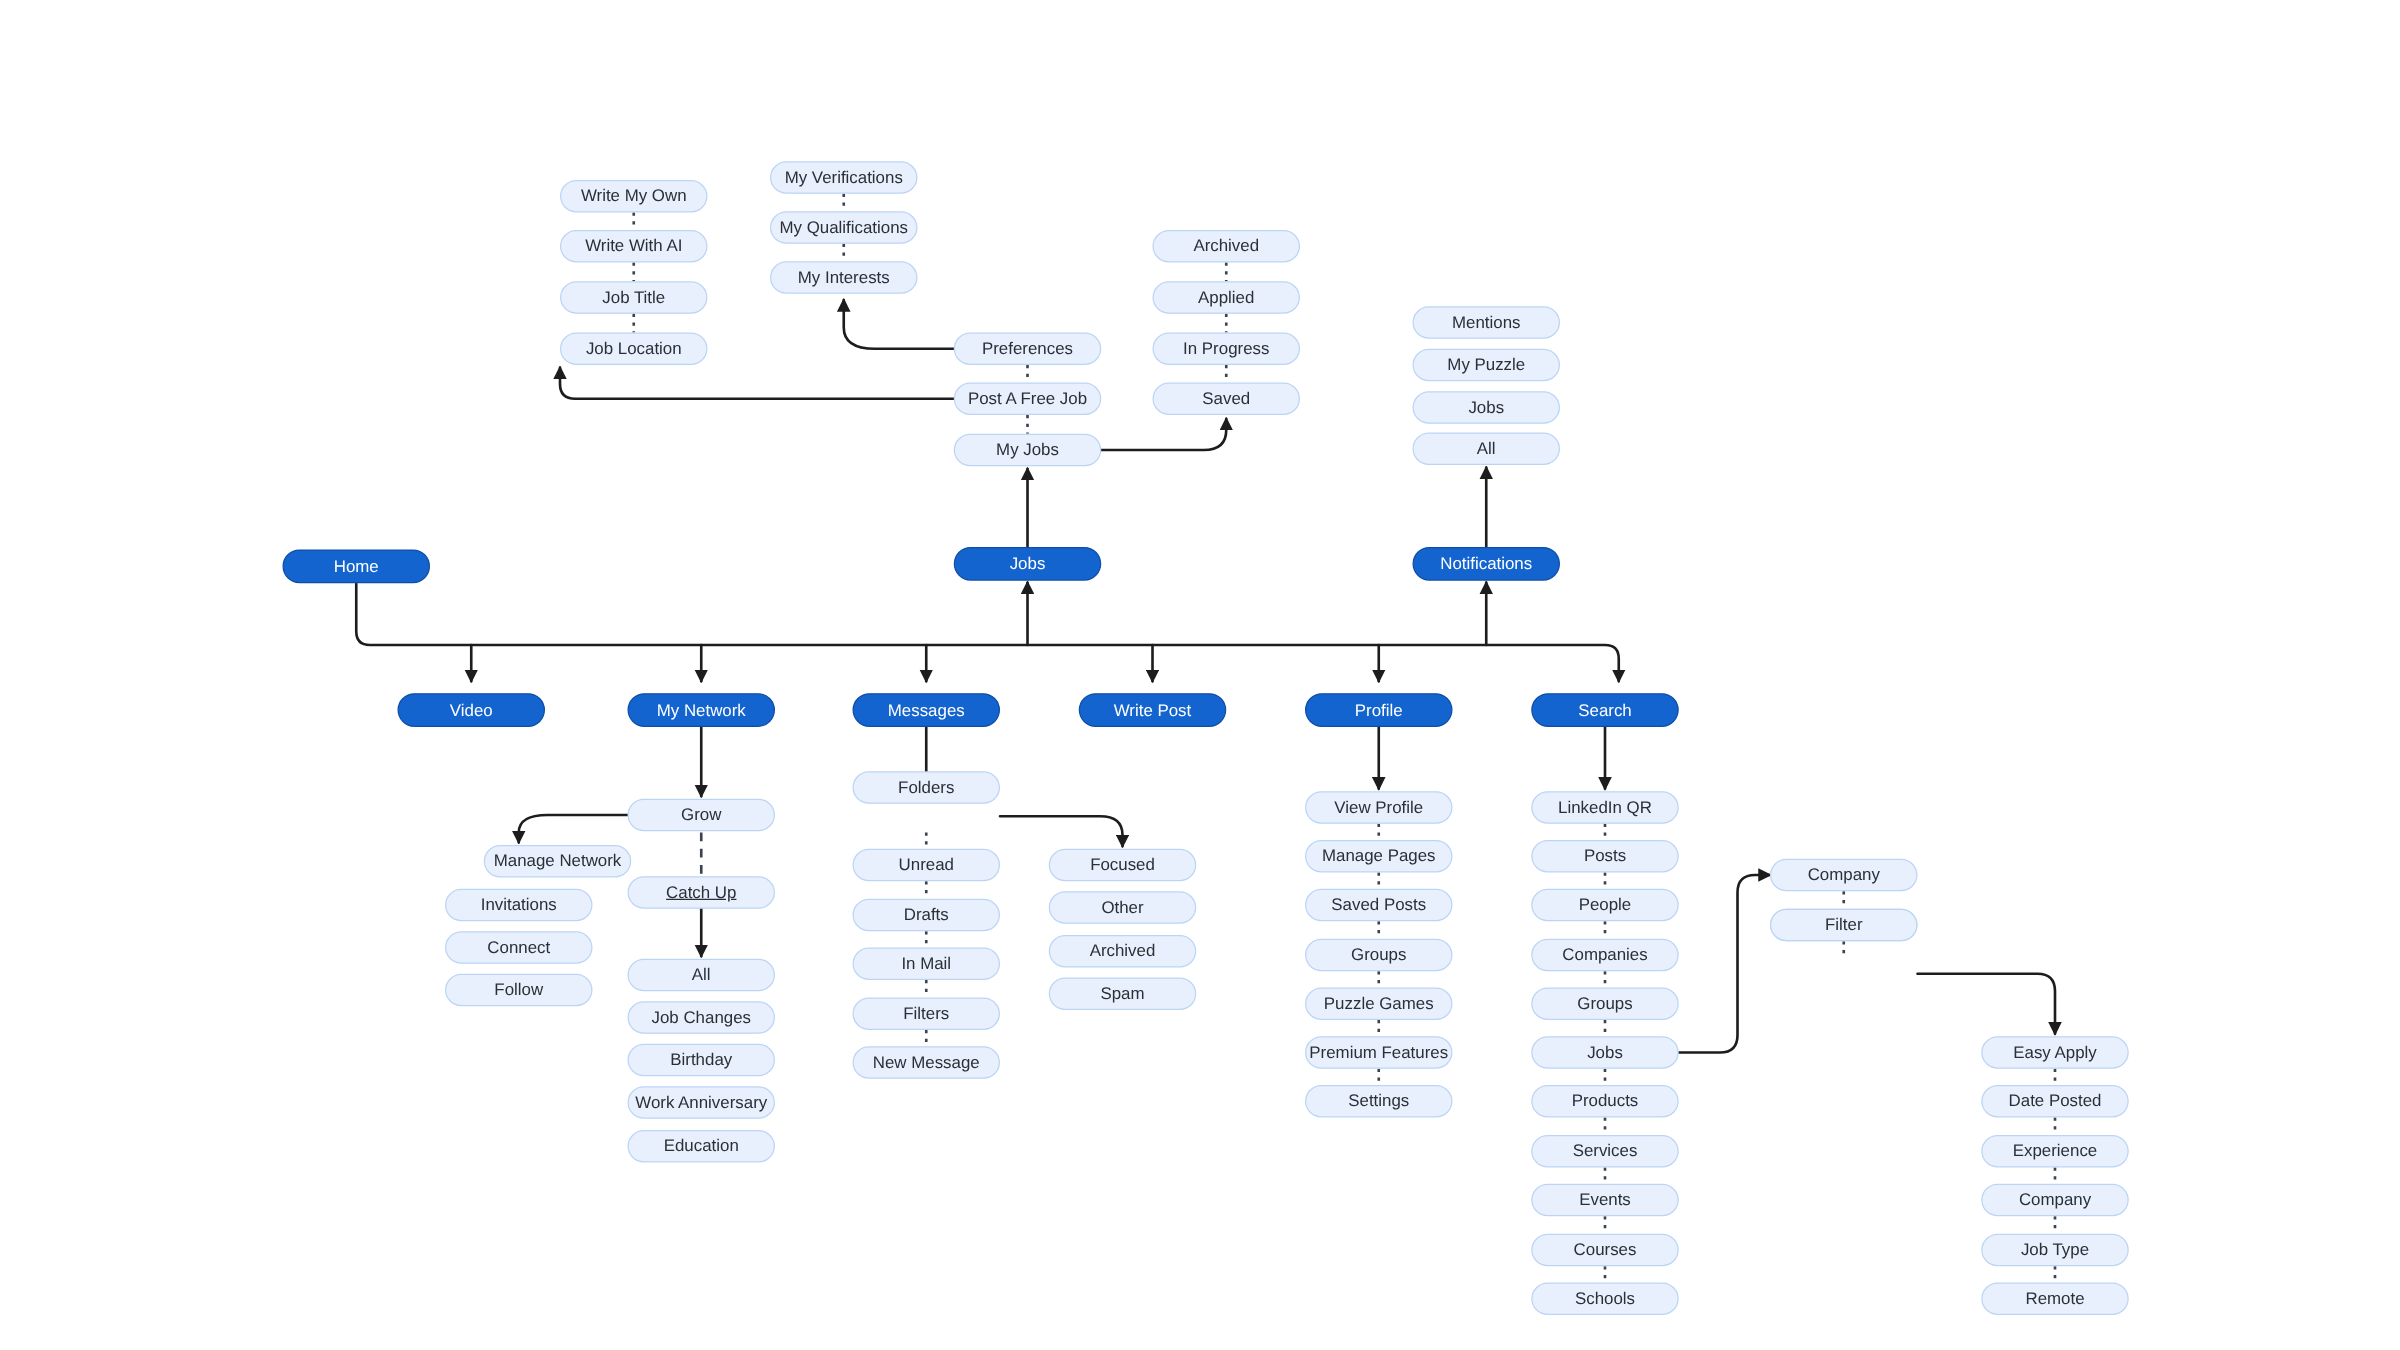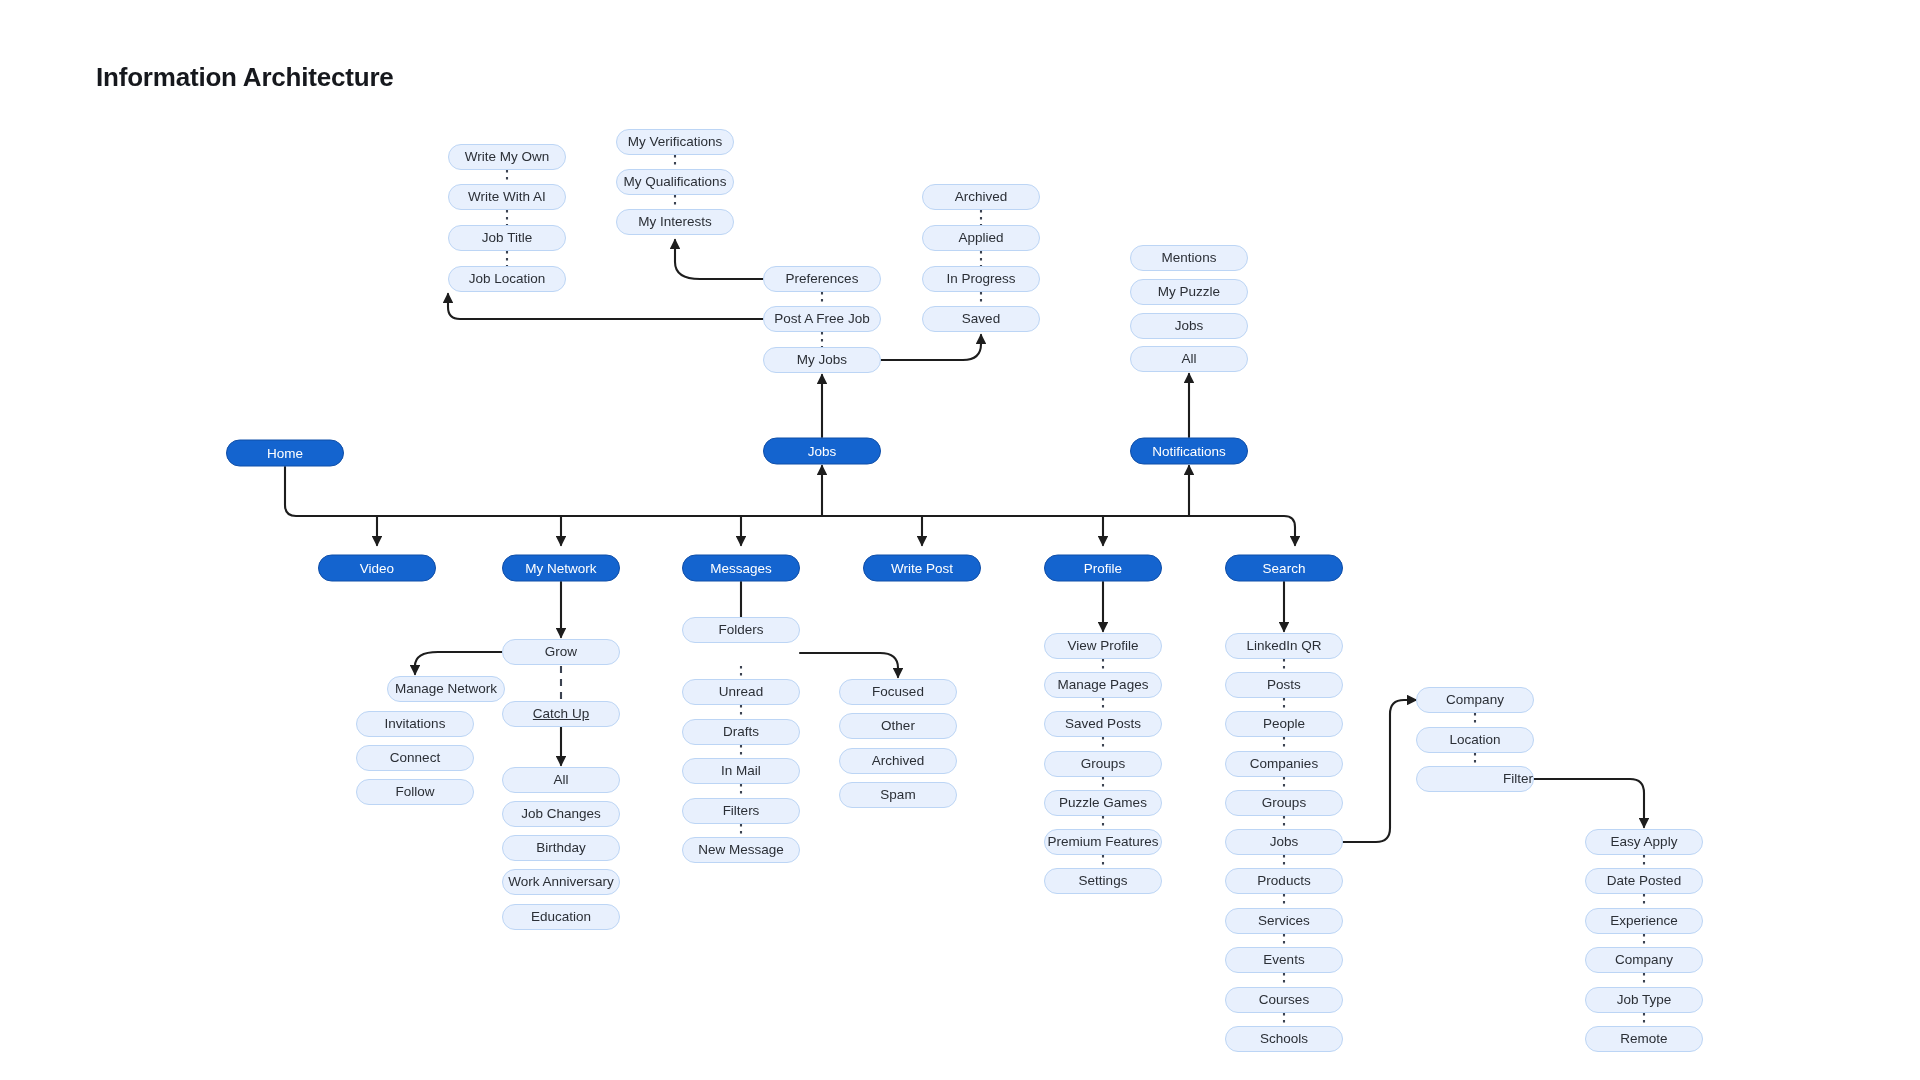--- a/index.html
+++ b/index.html
@@ -48,21 +48,20 @@
     color:#ffffff;
     height:27px;
     font-size:13.5px;
   }
 </style>
 </head>
 <body>
 
 <div id="canvas">
 
-  <div id="page-title">Information Architecture</div>
 
   <svg id="edges" viewBox="0 0 1920 1080" width="1920" height="1080">
     <defs>
       <marker id="arrow" viewBox="0 0 10 10" refX="8.6" refY="5" markerWidth="5.2" markerHeight="5.2" orient="auto-start-reverse">
         <path d="M 0 0 L 10 5 L 0 10 z" fill="#1d1d1d"></path>
       </marker>
     </defs>
     <g fill="none" stroke="#1d1d1d" stroke-width="2.1" stroke-linecap="round" stroke-linejoin="round">
 
       <path d="M 285 467 L 285 505 Q 285 516 296 516 L 1284 516 Q 1295 516 1295 527 L 1295 545" marker-end="url(#arrow)"></path>
@@ -338,21 +337,21 @@
       </div>
       <div class="node leaf" style="left: 1284px; top: 1039px; width: 118px;">
         <span>Schools</span>
       </div>
       <div class="node leaf" style="left: 1475px; top: 700px; width: 118px;">
         <span>Company</span>
       </div>
       <div class="node leaf" style="left: 1475px; top: 740px; width: 118px;">
         <span>Location</span>
       </div>
-      <div class="node leaf" style="left: 1475px; top: 779px; width: 118px; justify-content: flex-end;">
+      <div class="node leaf" style="left: 1475px; top: 740px; width: 118px;">
         <span>Filter</span>
       </div>
       <div class="node leaf" style="left: 1644px; top: 842px; width: 118px;">
         <span>Easy Apply</span>
       </div>
       <div class="node leaf" style="left: 1644px; top: 881px; width: 118px;">
         <span>Date Posted</span>
       </div>
       <div class="node leaf" style="left: 1644px; top: 921px; width: 118px;">
         <span>Experience</span>

